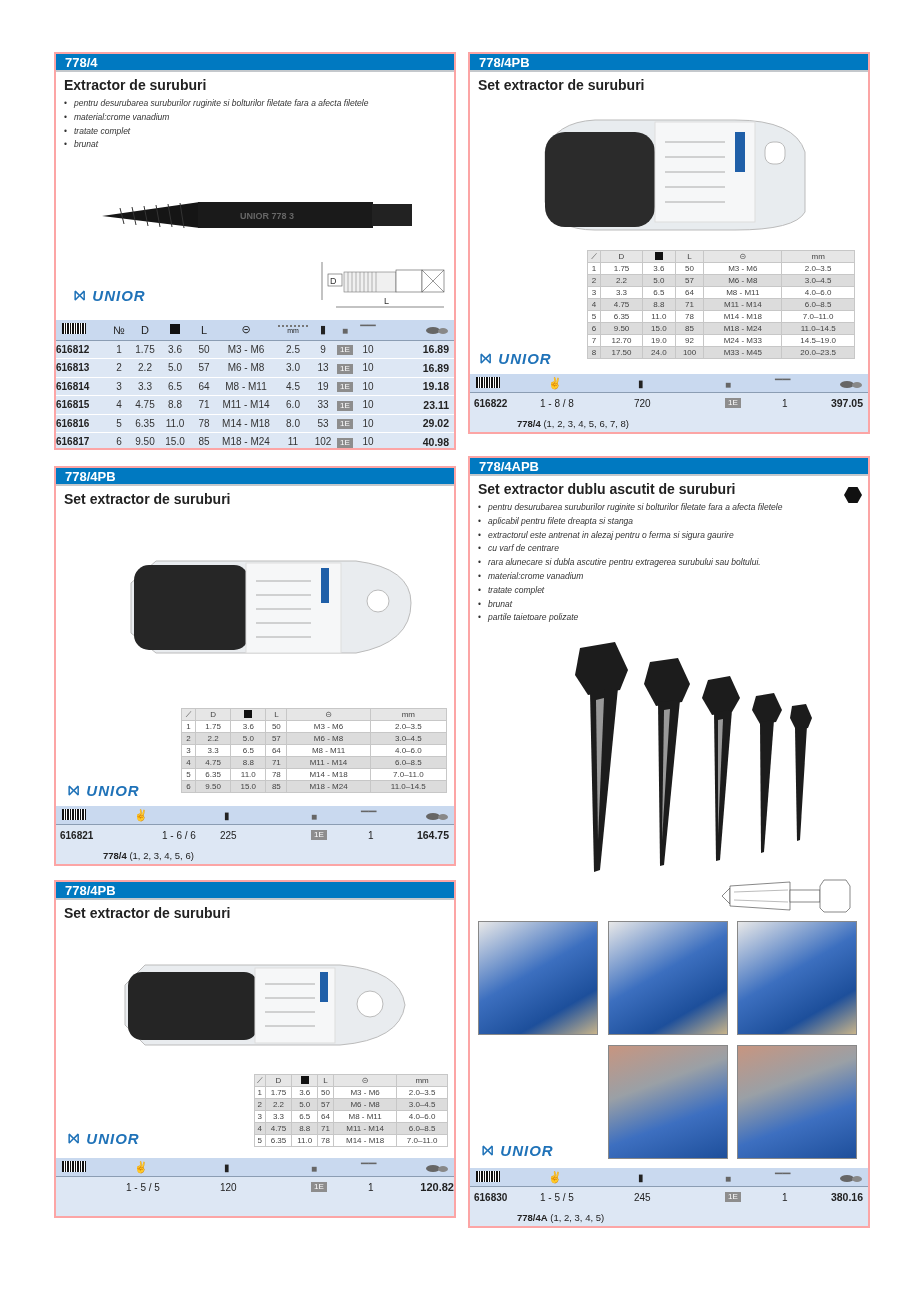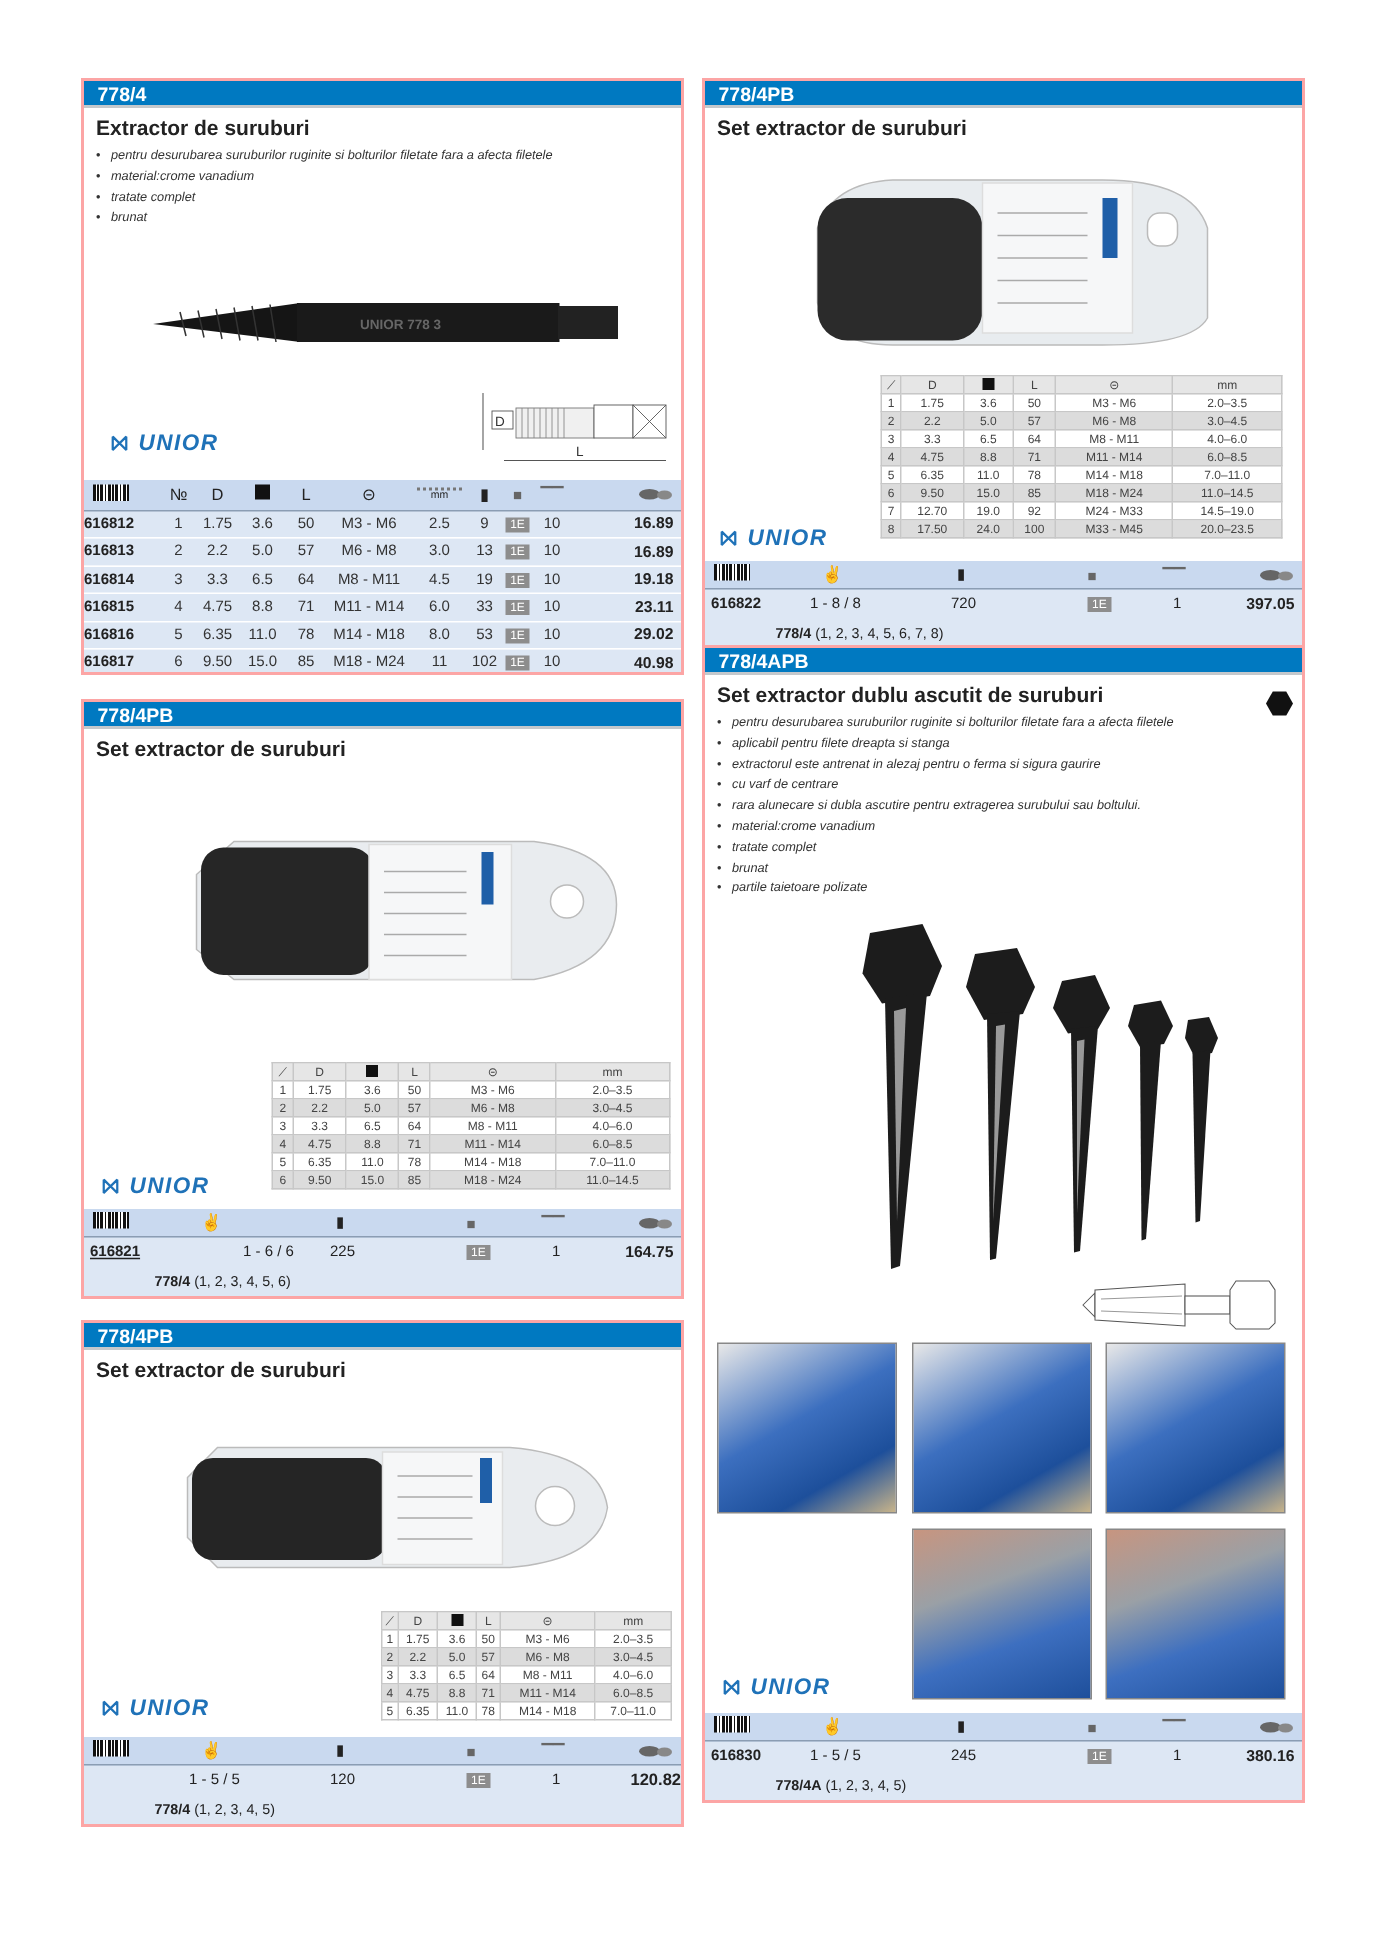--- a/index.html
+++ b/index.html
@@ -413,21 +413,21 @@
   <div class="setfoot" style="top:338px; height:62px;">
     <div class="hdr">
       <span class="abs" style="left:6px;"><span class="barcode"></span></span>
       <span class="abs" style="left:78px; font-size:11px; color:#666;">✌</span>
       <span class="abs" style="left:168px; font-size:10px;">▮</span>
       <span class="abs" style="left:255px;"><span class="icon-small">■</span></span>
       <span class="abs" style="left:305px;"><span class="icon-small">▔▔</span></span>
       <span class="abs" style="right:6px;"><span class="coins"></span></span>
     </div>
     <div class="row">
-      <span class="abs bold" style="left:4px;text-decoration:underline;">616821</span>
+      <span class="abs bold" style="left:4px;">616821</span>
       <span class="abs" style="left:70px;margin-left:36px;">1 - 6 / 6</span>
       <span class="abs" style="left:164px;">225</span>
       <span class="abs badge-1e" style="left:255px;">1E</span>
       <span class="abs" style="left:312px;">1</span>
       <span class="abs bold" style="right:5px; font-size:10.5px;">164.75</span>
     </div>
     <div class="contents">
       <span class="abs" style="left:47px;"><b>778/4</b> <span>(1, 2, 3, 4, 5, 6)</span></span>
     </div>
   </div>
@@ -517,27 +517,24 @@
       <span class="abs" style="right:6px;"><span class="coins"></span></span>
     </div>
     <div class="row">
       <span class="abs bold" style="left:4px;margin-top:47px;">616820</span>
       <span class="abs" style="left:70px;">1 - 5 / 5</span>
       <span class="abs" style="left:164px;">120</span>
       <span class="abs badge-1e" style="left:255px;">1E</span>
       <span class="abs" style="left:312px;">1</span>
       <span class="abs bold" style="right:0px; font-size:11px;">120.82</span>
     </div>
-    <div class="contents">
-      <span class="abs" style="left:47px;"><b>778/4</b> <span>(1, 2, 3, 4, 5)</span></span>
-    </div>
   </div>
 </div>
 
-<div class="panel" style="left:468px; top:430px; width:402px; height:772px;">
+<div class="panel" style="left:468px; top:456px; width:402px; height:772px;">
   <div class="panel-head">778/4APB</div>
   <div class="panel-title">Set extractor dublu ascutit de suruburi</div>
   <svg class="img" style="left:374px; top:28px;" width="18" height="18">
     <polygon points="4.5,1 13.5,1 18,9 13.5,17 4.5,17 0,9" fill="#111"></polygon>
   </svg>
   <ul class="bullets">
     <li>pentru desurubarea suruburilor ruginite si bolturilor filetate fara a afecta filetele</li>
     <li>aplicabil pentru filete dreapta si stanga</li>
     <li>extractorul este antrenat in alezaj pentru o ferma si sigura gaurire</li>
     <li>cu varf de centrare</li>

